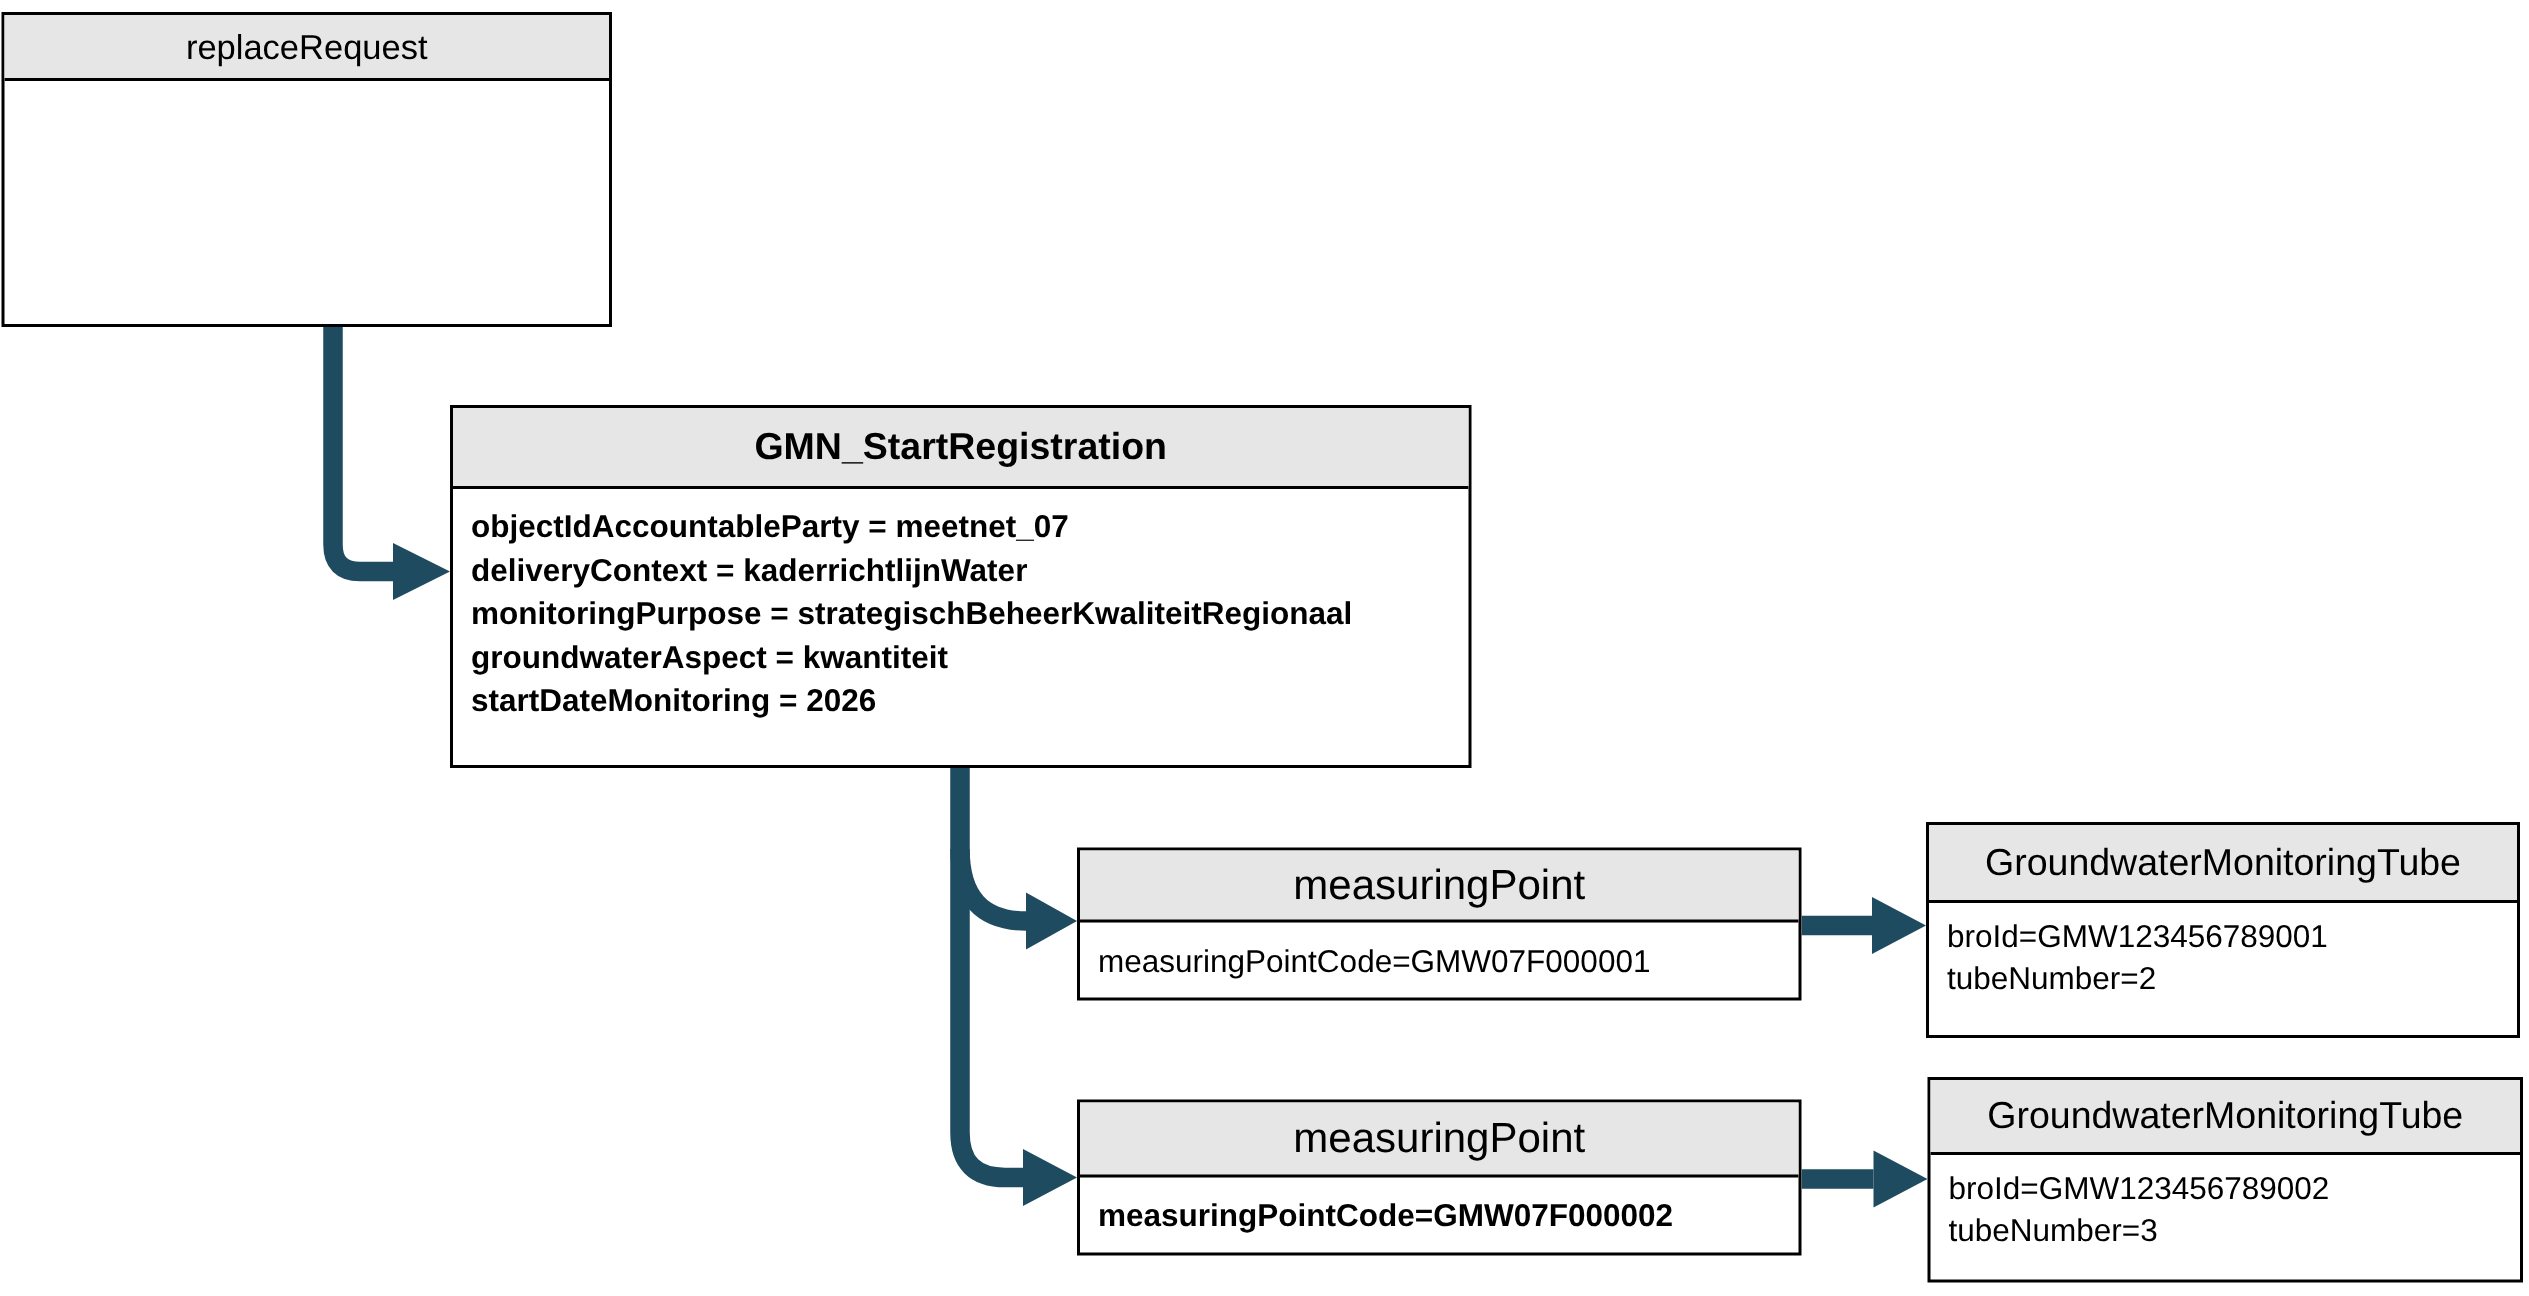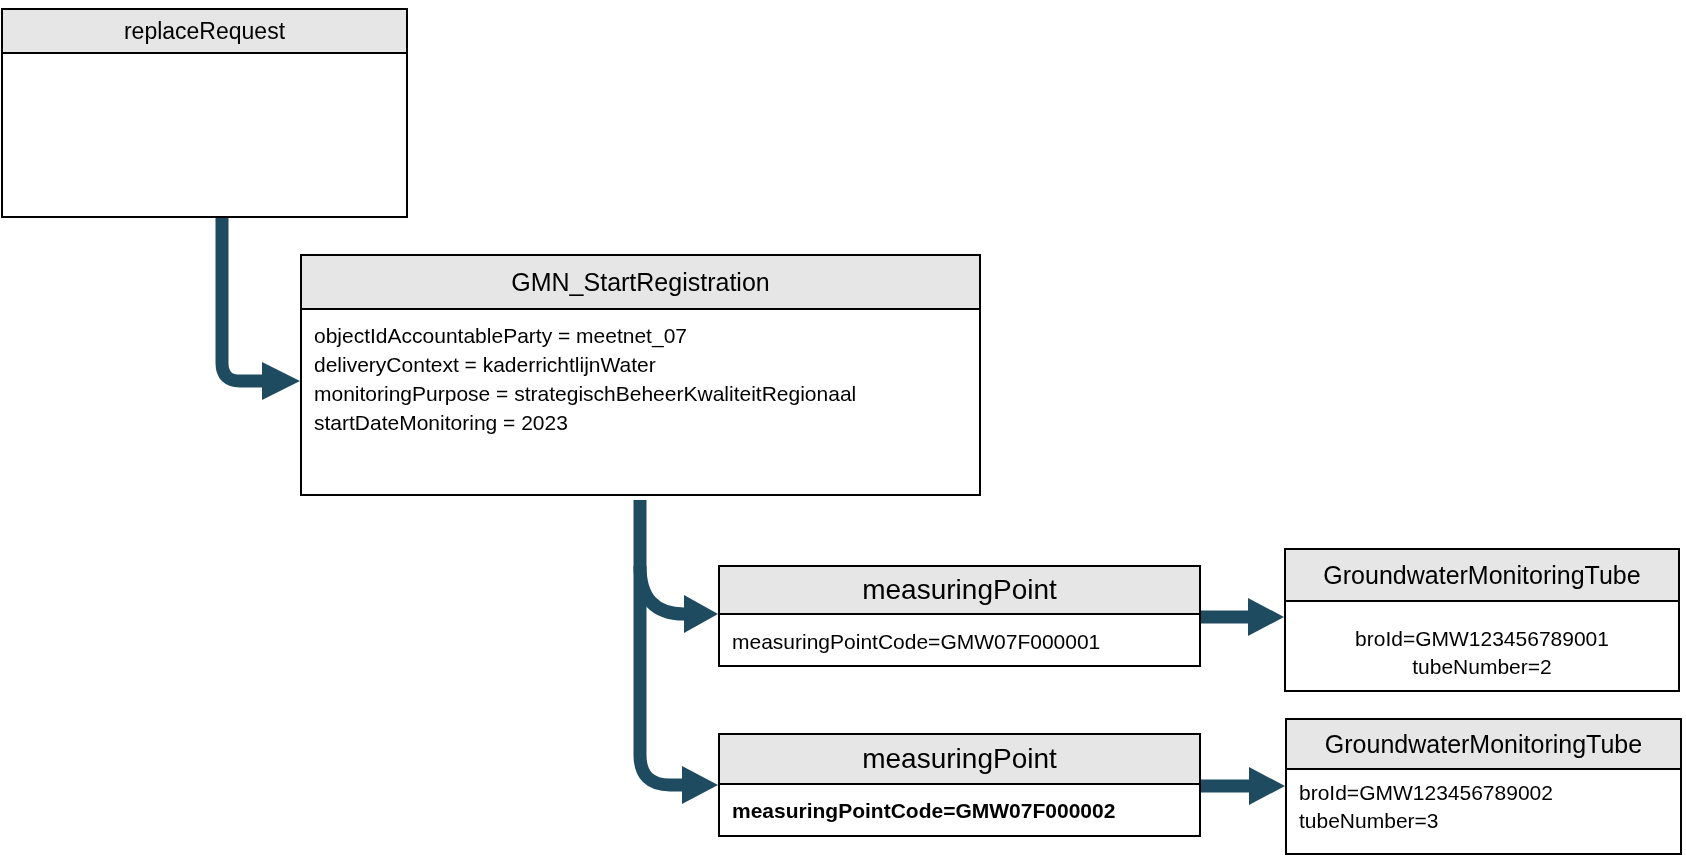--- a/index.html
+++ b/index.html
@@ -55,31 +55,31 @@
     line-height: 28px;
     white-space: nowrap;
     overflow: hidden;
     box-sizing: border-box;
   }
   
   .n-replace        { left: 1px;    top: 8px;   width: 407px; height: 210px; }
   .n-replace .node-title { height: 44px; font-size: 23px; }
   .n-replace .node-body  { padding-top: 12px; line-height: 27.5px; }
 
-  .n-gmn            { left: 300px;  top: 254px; width: 681px; height: 242px; }
+  .n-gmn            { left: 300px;  top: 270px; width: 681px; height: 242px; font-weight: bold; }
   .n-gmn .node-title { height: 54px; font-size: 25px; }
   .n-gmn .node-body  { padding-top: 11px; line-height: 29px; }
 
   .n-mp1            { left: 718px;  top: 565px; width: 483px; height: 102px; }
   .n-mp1 .node-title { height: 48px; }
   .n-mp1 .node-body  { padding-top: 13px; }
 
   .n-tube1          { left: 1284px; top: 548px; width: 396px; height: 144px; }
   .n-tube1 .node-title { height: 52px; font-size: 25px; }
-  .n-tube1 .node-body  { padding-top: 23px; text-align: center; }
+  .n-tube1 .node-body  { padding-top: 9px; }
 
   .n-mp2            { left: 718px;  top: 733px; width: 483px; height: 104px; }
   .n-mp2 .node-title { height: 50px; }
   .n-mp2 .node-body  { padding-top: 12px; font-weight: bold; }
 
   .n-tube2          { left: 1285px; top: 718px; width: 397px; height: 137px; }
   .n-tube2 .node-title { height: 50px; font-size: 25px; }
   .n-tube2 .node-body  { padding-top: 9px; }
 </style>
 </head>
@@ -108,21 +108,22 @@
   <div class="node n-replace">
     <div class="node-title">replaceRequest</div>
   </div>
 
   <div class="node n-gmn">
     <div class="node-title">GMN_StartRegistration</div>
     <div class="node-body">
       <div>objectIdAccountableParty = meetnet_07</div>
       <div>deliveryContext = kaderrichtlijnWater</div>
       <div>monitoringPurpose = strategischBeheerKwaliteitRegionaal</div>
-      <div>startDateMonitoring = 2023</div>
+      <div>groundwaterAspect = kwantiteit</div>
+      <div>startDateMonitoring = 2026</div>
     </div>
   </div>
 
   <div class="node n-mp1">
     <div class="node-title">measuringPoint</div>
     <div class="node-body">
       <div>measuringPointCode=GMW07F000001</div>
     </div>
   </div>
 

